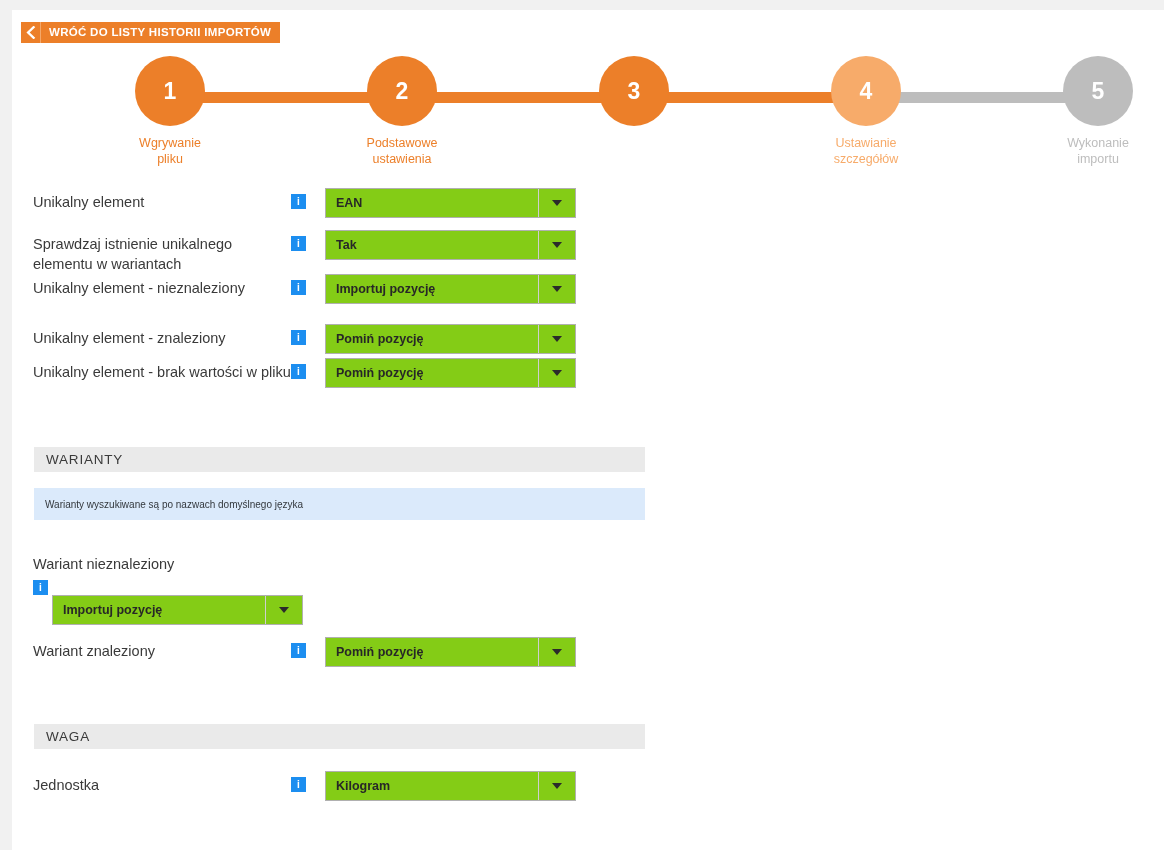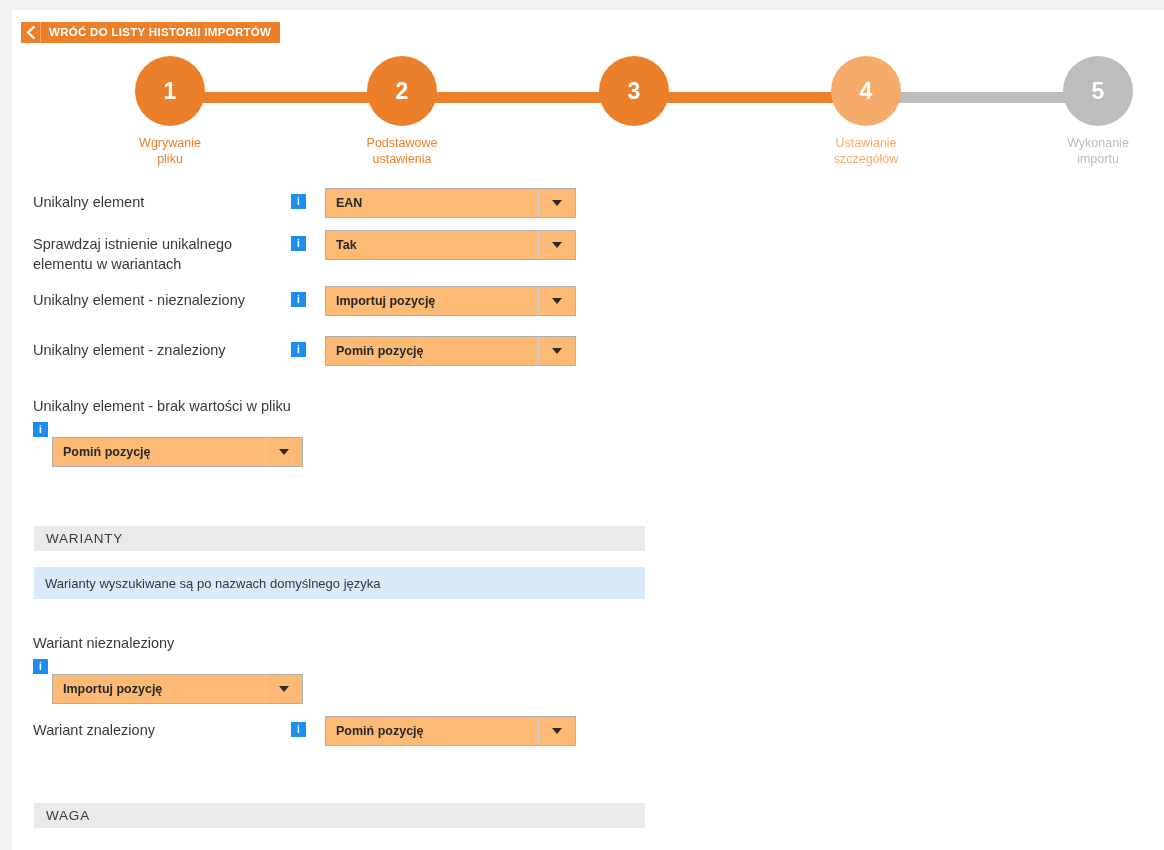--- a/index.html
+++ b/index.html
@@ -98,21 +98,21 @@
     line-height: 1;
     margin-top: 6px; margin-right: 0;
     cursor: pointer;
   }
   .field-wrap { margin-left: 19px; }
 
   .select-box {
     position: relative;
     width: 251px; height: 30px;
     border: 1px solid #b0b0b0;
-    background: #fdba74;
+    background: #84cc16;
     display: flex; align-items: center;
     cursor: pointer;
   }
   .select-value {
     padding-left: 10px;
     font-size: 12.5px; font-weight: 700;
     color: #272727;
     white-space: nowrap; overflow: hidden;
   }
   .select-arrow {
@@ -139,21 +139,21 @@
     font-size: 13.5px;
     color: #3a3a3a;
     letter-spacing: 0.8px;
   }
   .info-banner {
     margin-left: 22px;
     width: 611px; height: 32px;
     background: #dbeafb;
     display: flex; align-items: center;
     padding-left: 11px;
-    font-size: 13px;
+    font-size: 10px;
     color: #33383d;
   }
 </style>
 </head>
 <body>
 
 <div id="app">
 
   <div id="back-bar">
     <button class="back-btn">
@@ -214,21 +214,21 @@
         <span class="info-icon">i</span>
         <div class="field-wrap">
           <div class="select-box">
             <span class="select-value">Tak</span>
             <span class="select-arrow">
               <i></i>
             </span>
           </div>
         </div>
       </div>
-      <div class="row" style="margin-top: 12px;">
+      <div class="row" style="">
         <div class="row-label">Unikalny element - nieznaleziony</div>
         <span class="info-icon">i</span>
         <div class="field-wrap">
           <div class="select-box">
             <span class="select-value">Importuj pozycję</span>
             <span class="select-arrow">
               <i></i>
             </span>
           </div>
         </div>
@@ -238,21 +238,21 @@
         <span class="info-icon">i</span>
         <div class="field-wrap">
           <div class="select-box">
             <span class="select-value">Pomiń pozycję</span>
             <span class="select-arrow">
               <i></i>
             </span>
           </div>
         </div>
       </div>
-      <div class="row" style="margin-top: 26px; flex-direction: column;">
+      <div class="row" style="margin-top: 4px;">
         <div class="row-label">Unikalny element - brak wartości w pliku</div>
         <span class="info-icon">i</span>
         <div class="field-wrap">
           <div class="select-box">
             <span class="select-value">Pomiń pozycję</span>
             <span class="select-arrow">
               <i></i>
             </span>
           </div>
         </div>

